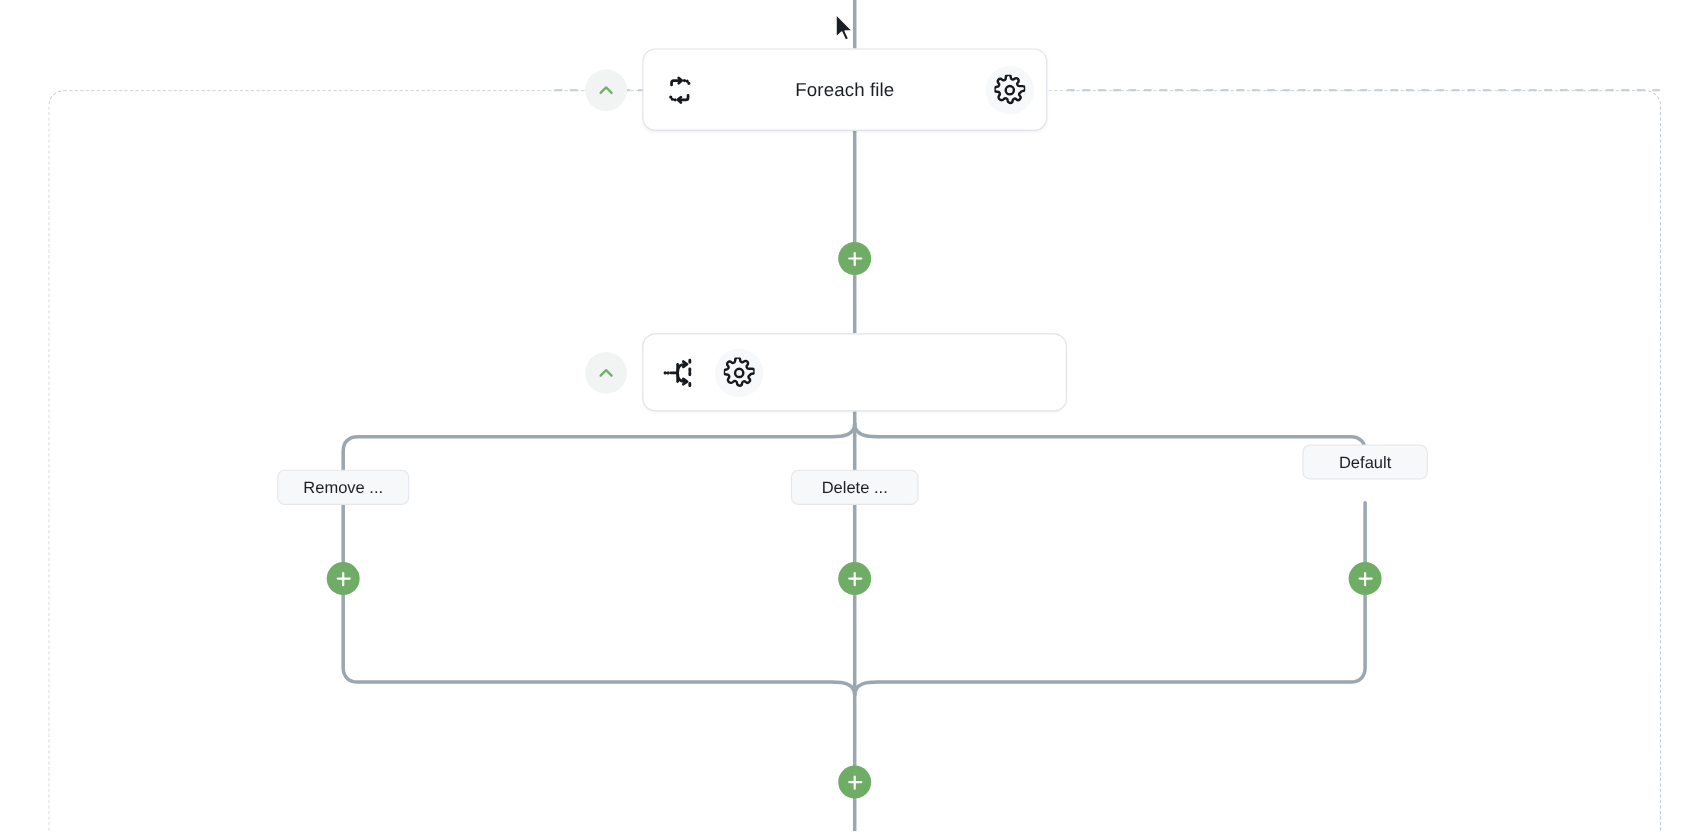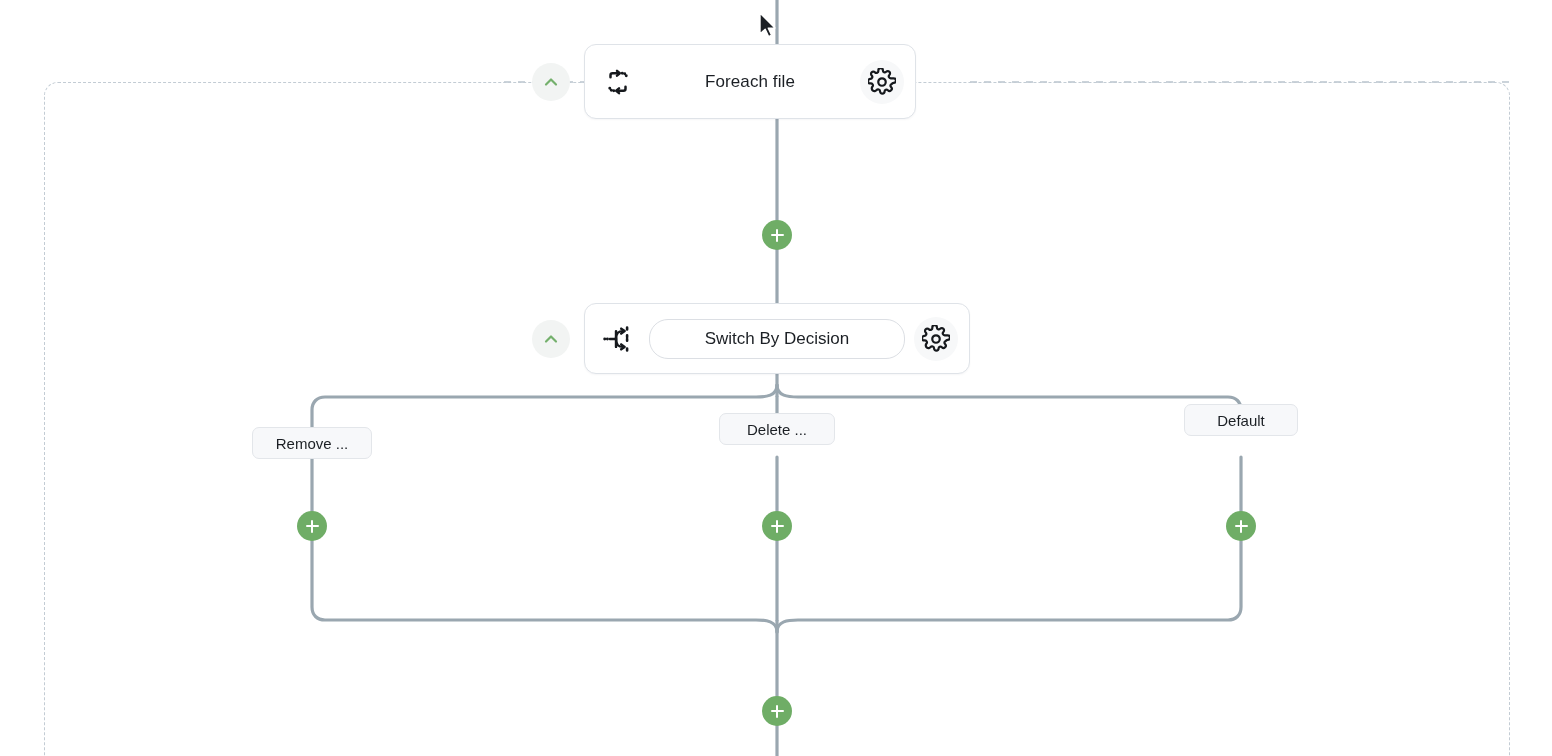--- a/index.html
+++ b/index.html
@@ -192,21 +192,21 @@
       <line x1="504" y1="82" x2="536" y2="82"></line>
       <line x1="566" y1="82" x2="584" y2="82"></line>
       <line x1="970" y1="82" x2="1510" y2="82"></line>
       <line x1="44" y1="82" x2="532" y2="82" stroke-opacity="0"></line>
     </g>
   </svg>
 
   <div class="loop-frame" style="left:44px; top:82px; width:1466px; height:674px; border-bottom:none;
               border-bottom-left-radius:0; border-bottom-right-radius:0;"></div>
 
-  <div class="node" style="left:584px; top:44px; width:332px; height:75px;">
+  <div class="node" style="left:584px; top:44px; width:368px; height:75px;">
     <span class="node-icon">
       <svg width="30" height="30" viewBox="0 0 24 24" fill="none" stroke="currentColor" stroke-width="2" stroke-linecap="round" stroke-linejoin="round">
         <path d="M6 8.2 V6.6 A1.6 1.6 0 0 1 7.6 5 H13"></path>
         <polyline points="11.2,3.1 13.4,5 11.2,6.9"></polyline>
         <path d="M15.4 5 h0.01 M17.4 5.4 h0.01 M18.6 7 h0.01" stroke-width="2.3"></path>
         <path d="M18 15.8 V17.4 A1.6 1.6 0 0 1 16.4 19 H11"></path>
         <polyline points="12.8,20.9 10.6,19 12.8,17.1"></polyline>
         <path d="M8.6 19 h0.01 M6.6 18.6 h0.01 M5.4 17 h0.01" stroke-width="2.3"></path>
       </svg>
     </span>
@@ -233,41 +233,40 @@
         <path d="M2.2 12 h0.01 M4.4 12 h0.01" stroke-width="2.4"></path>
         <line x1="6.4" y1="12" x2="11.4" y2="12"></line>
         <path d="M11.4 12 C 11.4 7 13.4 5.6 17.2 5.6"></path>
         <path d="M11.4 12 C 11.4 17 13.4 18.4 17.2 18.4"></path>
         <line x1="11.4" y1="5.6" x2="11.4" y2="18.4"></line>
         <polyline points="15.6,3.6 18.4,5.6 15.6,7.6"></polyline>
         <polyline points="15.6,16.4 18.4,18.4 15.6,20.4"></polyline>
         <path d="M20.4 4.2 v-1.6 M20.4 9 v1.6 M20.4 13.4 v-1.6 M20.4 19.8 v1.6" stroke-width="2.1"></path>
       </svg>
     </span>
-    <span class="node-title-boxed">Switch By Decision</span>
     <span class="node-gear">
       <span class="gear-wrap">
         <svg width="28" height="28" viewBox="0 0 24 24" fill="none" stroke="currentColor" stroke-width="1.9" stroke-linecap="round" stroke-linejoin="round">
           <circle cx="12" cy="12" r="3.2"></circle>
           <path d="M19.4 14.5a1.6 1.6 0 0 0 .33 1.77l.06.06a1.95 1.95 0 1 1-2.76 2.76l-.06-.06a1.6 1.6 0 0 0-1.77-.33 1.6 1.6 0 0 0-.97 1.47V20a1.95 1.95 0 0 1-3.9 0v-.1a1.6 1.6 0 0 0-1.05-1.47 1.6 1.6 0 0 0-1.77.33l-.06.06A1.95 1.95 0 1 1 3.7 16.06l.06-.06a1.6 1.6 0 0 0 .33-1.77 1.6 1.6 0 0 0-1.47-.97H2a1.95 1.95 0 0 1 0-3.9h.1a1.6 1.6 0 0 0 1.47-1.05 1.6 1.6 0 0 0-.33-1.77l-.06-.06A1.95 1.95 0 1 1 5.94 3.7l.06.06a1.6 1.6 0 0 0 1.77.33H7.9a1.6 1.6 0 0 0 .97-1.47V2a1.95 1.95 0 0 1 3.9 0v.1a1.6 1.6 0 0 0 .97 1.47 1.6 1.6 0 0 0 1.77-.33l.06-.06a1.95 1.95 0 1 1 2.76 2.76l-.06.06a1.6 1.6 0 0 0-.33 1.77v.08a1.6 1.6 0 0 0 1.47.97H22a1.95 1.95 0 0 1 0 3.9h-.1a1.6 1.6 0 0 0-1.47.97z"></path>
         </svg>
       </span>
     </span>
   </div>
 
   <div class="collapse-btn" style="left:532px; top:320px;">
     <svg width="20" height="20" viewBox="0 0 24 24" fill="none" stroke="currentColor" stroke-width="2.6" stroke-linecap="round" stroke-linejoin="round">
       <polyline points="6,15 12,9 18,15"></polyline>
     </svg>
   </div>
 
   <div class="branch-label" style="left:252px; top:427px; min-width:120px;">
     <span>Remove ...</span>
   </div>
-  <div class="branch-label" style="left:719px; top:413px; min-width:116px;">
+  <div class="branch-label" style="left:719px; top:427px; min-width:116px;">
     <span>Delete ...</span>
   </div>
   <div class="branch-label" style="left:1184px; top:404px; min-width:114px;">
     <span>Default</span>
   </div>
 
   <div class="plus-btn" style="left:762px; top:220px;"></div>
   <div class="plus-btn" style="left:297px; top:511px;"></div>
   <div class="plus-btn" style="left:762px; top:511px;"></div>
   <div class="plus-btn" style="left:1226px; top:511px;"></div>

